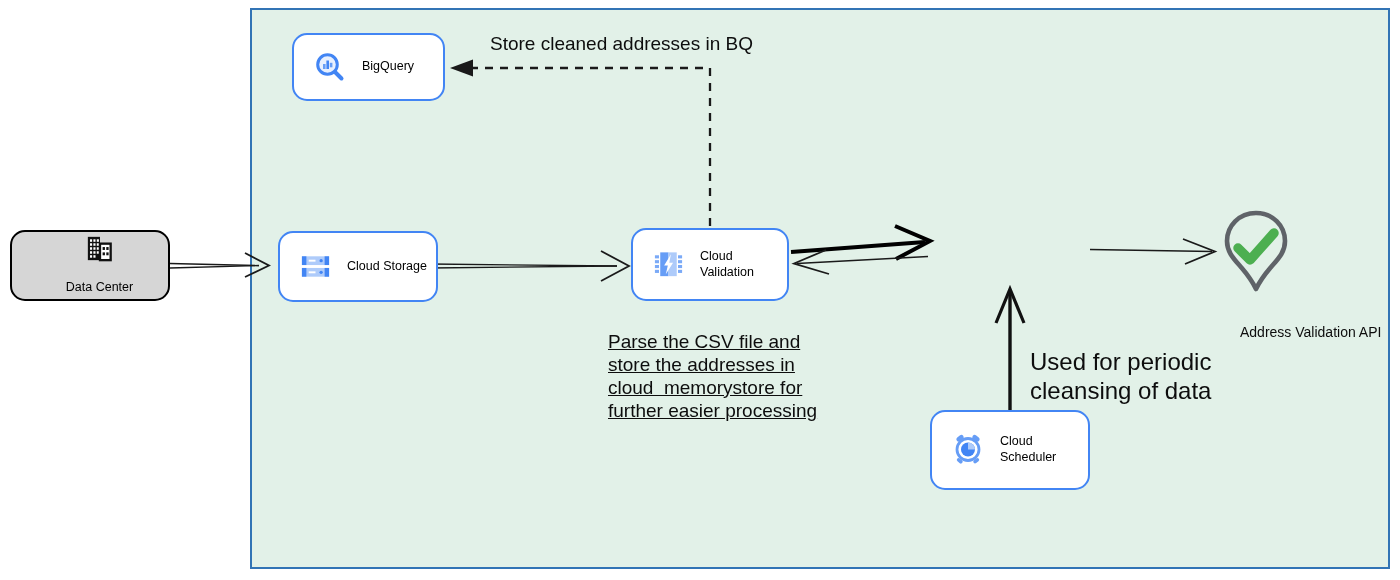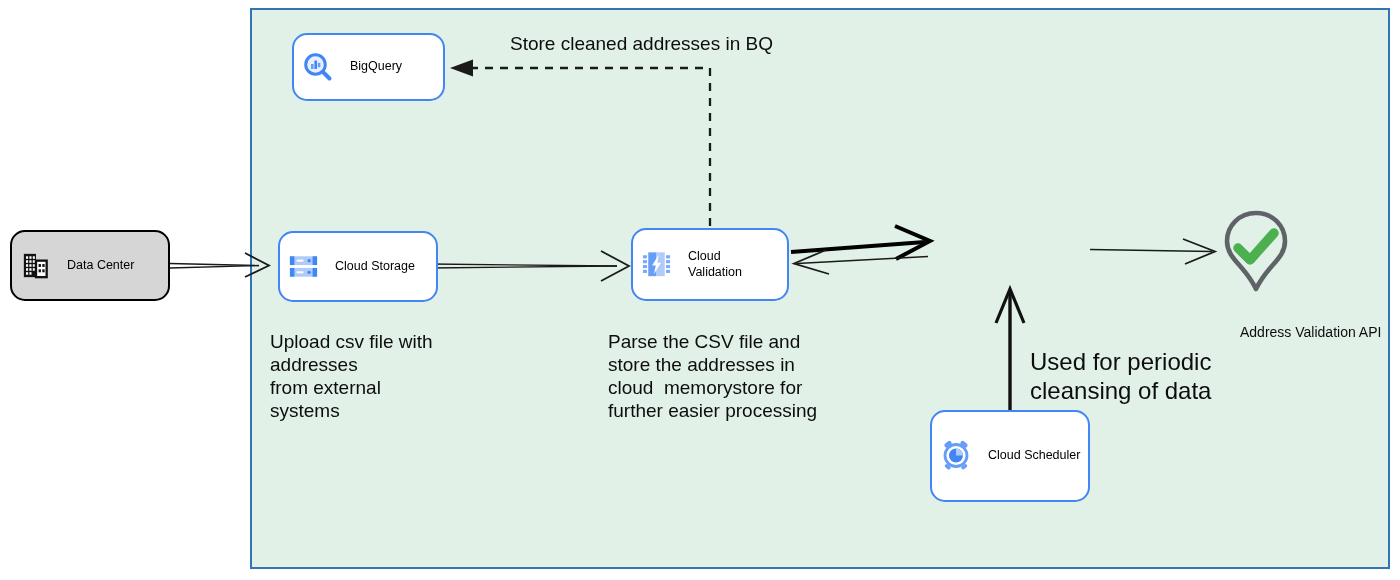--- a/index.html
+++ b/index.html
@@ -14,21 +14,21 @@
   .edges{position:absolute;left:0;top:0;width:1400px;height:580px;pointer-events:none;}
   .edges .thin{stroke:#1a1a1a;stroke-width:1.4;fill:none;}
   .edges .head-thin{stroke:#1a1a1a;stroke-width:1.8;fill:none;}
   .edges .thick{stroke:#000;stroke-width:4;fill:none;}
   .edges .head-thick{stroke:#000;stroke-width:4;fill:none;stroke-linejoin:miter;}
   .edges .mid{stroke:#111;stroke-width:3.4;fill:none;}
   .edges .head-mid{stroke:#111;stroke-width:3.2;fill:none;}
   .edges .dashed{stroke:#1a1a1a;stroke-width:2.3;stroke-dasharray:8 7;fill:none;}
   .node{
     position:absolute;display:flex;align-items:center;gap:15px;box-sizing:border-box;
-    background:#ffffff;border:2px solid #4285f4;border-radius:15px;padding-left:7px;
+    background:#ffffff;border:2px solid #4285f4;border-radius:15px;padding-left:19px;
   }
   .node .label{font-size:12.5px;color:#000;line-height:1.25;}
   .node.data-center{background:#d6d6d6;border-color:#000;}
   .icon{flex:0 0 auto;display:block;line-height:0;}
   .annotation{
     position:absolute;font-size:19px;line-height:1.21;color:#0d0d0d;white-space:pre-wrap;
   }
   .annotation.small{font-size:14px;line-height:1.2;}
   .pin{position:absolute;left:1221px;top:208px;}
 </style>
@@ -72,21 +72,21 @@
       <line class="mid" x1="1010" y1="410" x2="1010" y2="292"></line>
       <polyline class="head-mid" points="996,323 1010,289 1024,323"></polyline>
     </g>
 
     <g>
       <line class="thin" x1="1090" y1="249.5" x2="1212" y2="251.5"></line>
       <polyline class="head-thin" points="1183,239 1215,251.5 1185,264"></polyline>
     </g>
   </svg>
 
-  <div class="node data-center" style="left:10px;top:230px;width:160px;height:71px;">
+  <div class="node data-center" style="left:10px;top:230px;width:160px;height:71px;flex-direction:column;">
     <span class="icon">
       <svg width="33" height="33" viewBox="0 0 34 34">
         <rect x="5" y="5" width="12.5" height="24" fill="#111"></rect>
         <g fill="#fff">
           <rect x="7.2" y="7.5" width="2.2" height="2.6"></rect>
             <rect x="10.7" y="7.5" width="2.2" height="2.6"></rect>
             <rect x="14.2" y="7.5" width="2.2" height="2.6"></rect>
           <rect x="7.2" y="11.6" width="2.2" height="2.6"></rect>
             <rect x="10.7" y="11.6" width="2.2" height="2.6"></rect>
             <rect x="14.2" y="11.6" width="2.2" height="2.6"></rect>
@@ -161,49 +161,45 @@
         </g>
         <rect x="8.5" y="4.5" width="8.5" height="24.5" fill="#669df6"></rect>
         <rect x="17" y="4.5" width="8.5" height="24.5" fill="#aecbfa"></rect>
         <polygon points="19.5,6.5 12.5,18 16.3,18 14.2,27 21.7,15.2 17.8,15.2" fill="#fff"></polygon>
       </svg>
     </span>
     <span class="label" style="width:86px">Cloud Validation</span>
   </div>
 
 
-  <div class="node" style="left:930px;top:410px;width:160px;height:92px;">
+  <div class="node" style="left:930px;top:410px;width:160px;height:80px;">
     <span class="icon">
       <svg width="34" height="34" viewBox="0 0 34 34">
         <rect x="5" y="3" width="8" height="4.5" rx="2.2" fill="#669df6" transform="rotate(-38 9 5.2)"></rect>
         <rect x="21" y="3" width="8" height="4.5" rx="2.2" fill="#669df6" transform="rotate(38 25 5.2)"></rect>
         <rect x="5.5" y="26" width="6.5" height="3.6" rx="1.8" fill="#669df6" transform="rotate(38 8.7 27.8)"></rect>
         <rect x="22" y="26" width="6.5" height="3.6" rx="1.8" fill="#669df6" transform="rotate(-38 25.2 27.8)"></rect>
         <circle cx="17" cy="16.5" r="11" fill="#fff" stroke="#669df6" stroke-width="2.8"></circle>
         <circle cx="17" cy="16.5" r="7" fill="#4285f4"></circle>
         <path d="M17,16.5 L17,9.5 A7,7 0 0 1 24,16.5 Z" fill="#aecbfa"></path>
       </svg>
     </span>
     <span class="label">Cloud Scheduler</span>
   </div>
 
   <svg class="pin" width="70" height="98" viewBox="0 0 70 98">
     <path d="M35,5 C18,5 6,18 6,33 c0,11 6.5,17.5 13.5,25.5 c6,7 10.5,12 15.5,22.5 c5,-10.5 9.5,-15.5 15.5,-22.5 C57.5,50.5 64,44 64,33 C64,18 52,5 35,5 Z" fill="none" stroke="#5f6368" stroke-width="4.6" stroke-linejoin="round"></path>
     <polyline points="17,40 29,52 53,25" fill="none" stroke="#4caf50" stroke-width="9.5" stroke-linecap="round" stroke-linejoin="round"></polyline>
   </svg>
 
-  <div class="annotation" style="left:510px;top:33px;">Store cleaned addresses in BQ</div>
-
-
-  <div class="annotation" style="left:270px;top:331px;">Upload csv file with
-addresses
-from external
-systems</div>
-
-  <div class="annotation" style="left:608px;top:331px;">Parse the CSV file and
+  <div class="annotation" style="left:490px;top:33px;">Store cleaned addresses in BQ</div>
+
+
+
+  <div class="annotation" style="left:608px;top:331px;text-decoration:underline;">Parse the CSV file and
 store the addresses in
 cloud  memorystore for
 further easier processing</div>
 
   <div class="annotation" style="left:1030px;top:347px;font-size:24px;">Used for periodic
 cleansing of data</div>
 
   <div class="annotation small" style="left:1240px;top:324px;width:152px;">Address Validation API</div>
 
 </div>

